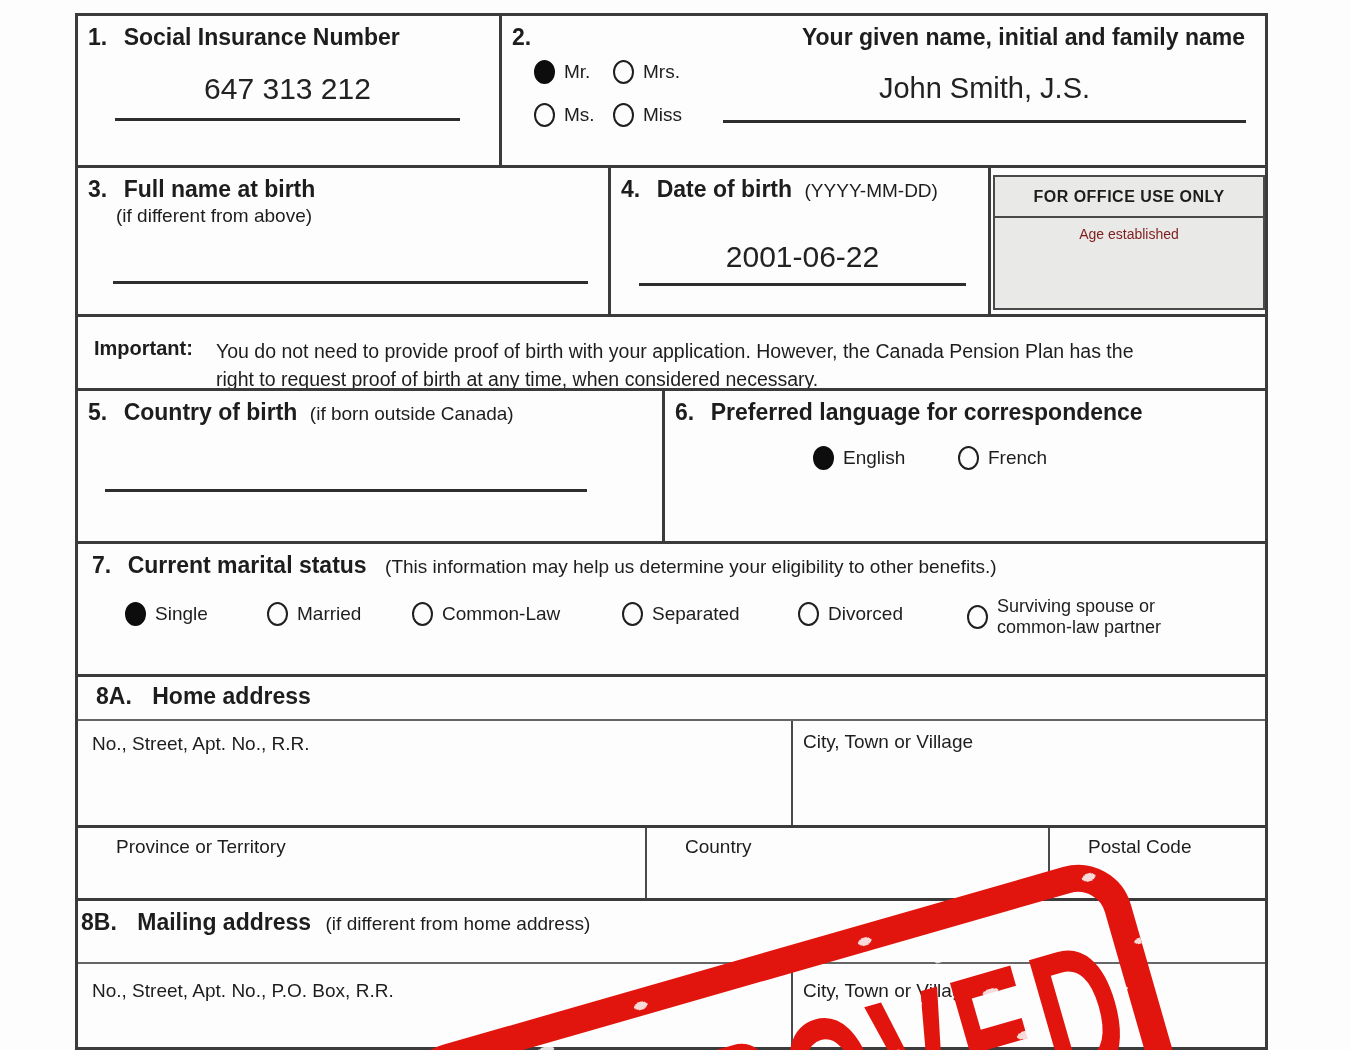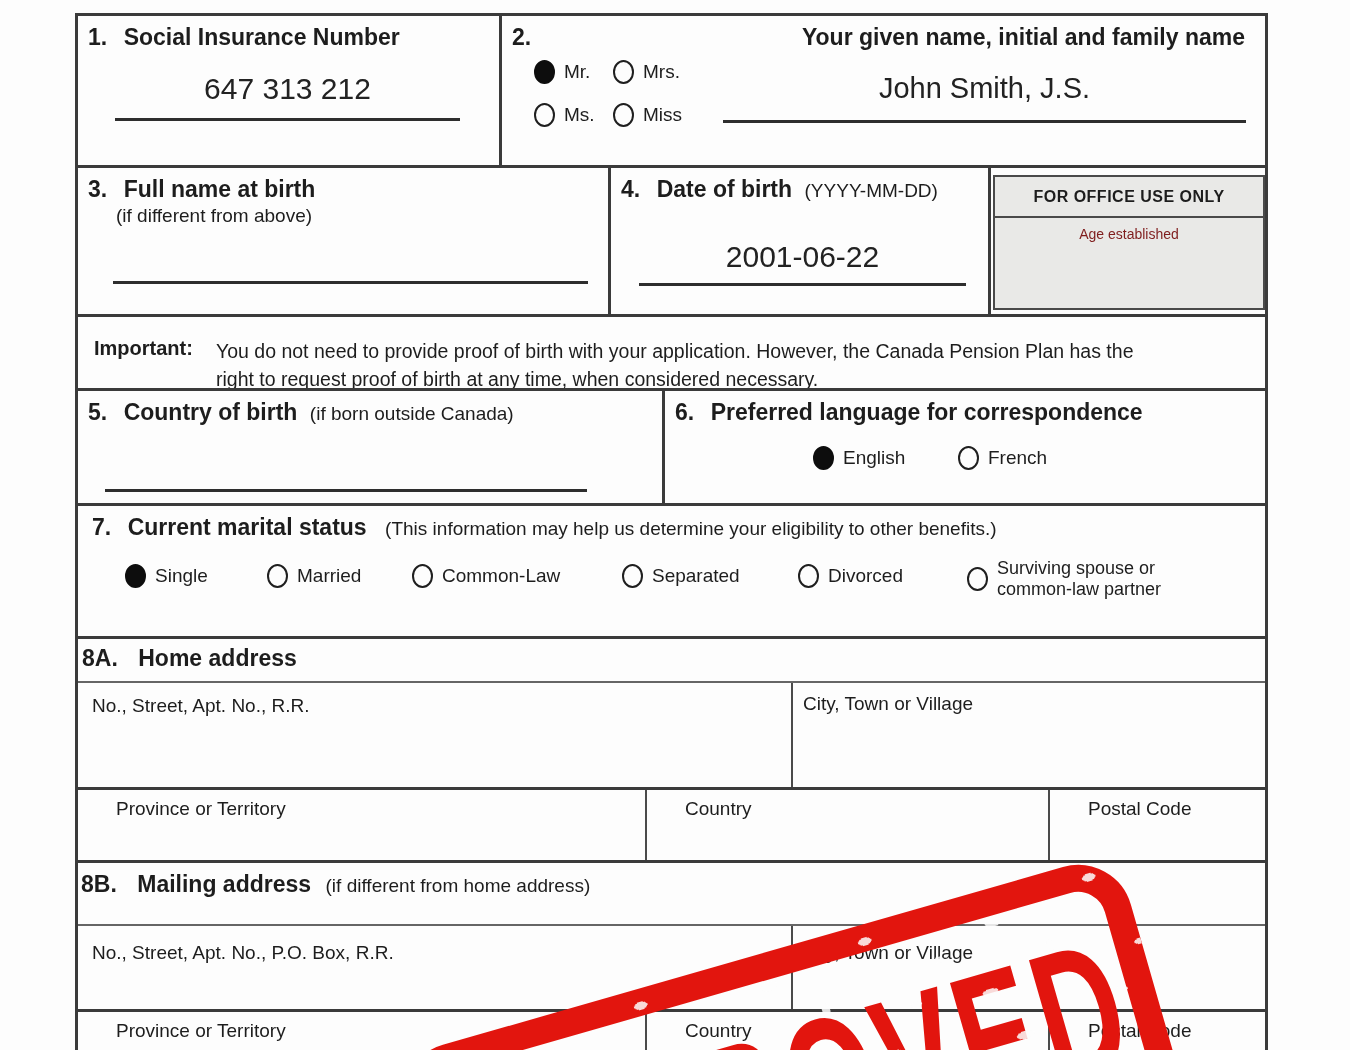--- a/index.html
+++ b/index.html
@@ -155,21 +155,21 @@
     <div class="row bt3" style="height:74px">
       <div class="important">
         <div class="imp-label">Important:</div>
         <div class="imp-text">
           <div>You do not need to provide proof of birth with your application. However, the Canada Pension Plan has the</div>
           <div>right to request proof of birth at any time, when considered necessary.</div>
         </div>
       </div>
     </div>
 
-    <div class="row bt3" style="height:115px">
+    <div class="row bt3" style="height:153px">
       <div class="cell" style="width:584px">
         <div class="hdr">
           <span class="num">5.</span>
           <span class="title">Country of birth</span>
           <span class="sub" style="margin-left:8px">(if born outside Canada)</span>
         </div>
         <div class="fill-line" style="left:27px;width:482px;top:98px"></div>
       </div>
       <div class="cell grow bl3">
         <div class="hdr">
@@ -216,21 +216,21 @@
       <div class="radio" style="left:889px;top:52px">
         <span class="rb"></span>
         <span class="rlab2">
           <div>Surviving spouse or</div>
           <div>common-law partner</div>
         </span>
       </div>
     </div>
 
     <div class="row bt3" style="height:47px;border-bottom:2px solid #666">
-      <div class="hdr" style="padding-top:6px;padding-left:4px">
+      <div class="hdr" style="padding-top:6px;padding-left:18px">
         <span class="num">8A.</span>
         <span class="title" style="margin-left:16px">Home address</span>
       </div>
     </div>
 
     <div class="row" style="height:104px">
       <div class="cell" style="width:713px">
         <div class="addr-label">No., Street, Apt. No., R.R.</div>
       </div>
       <div class="cell grow bl2">

